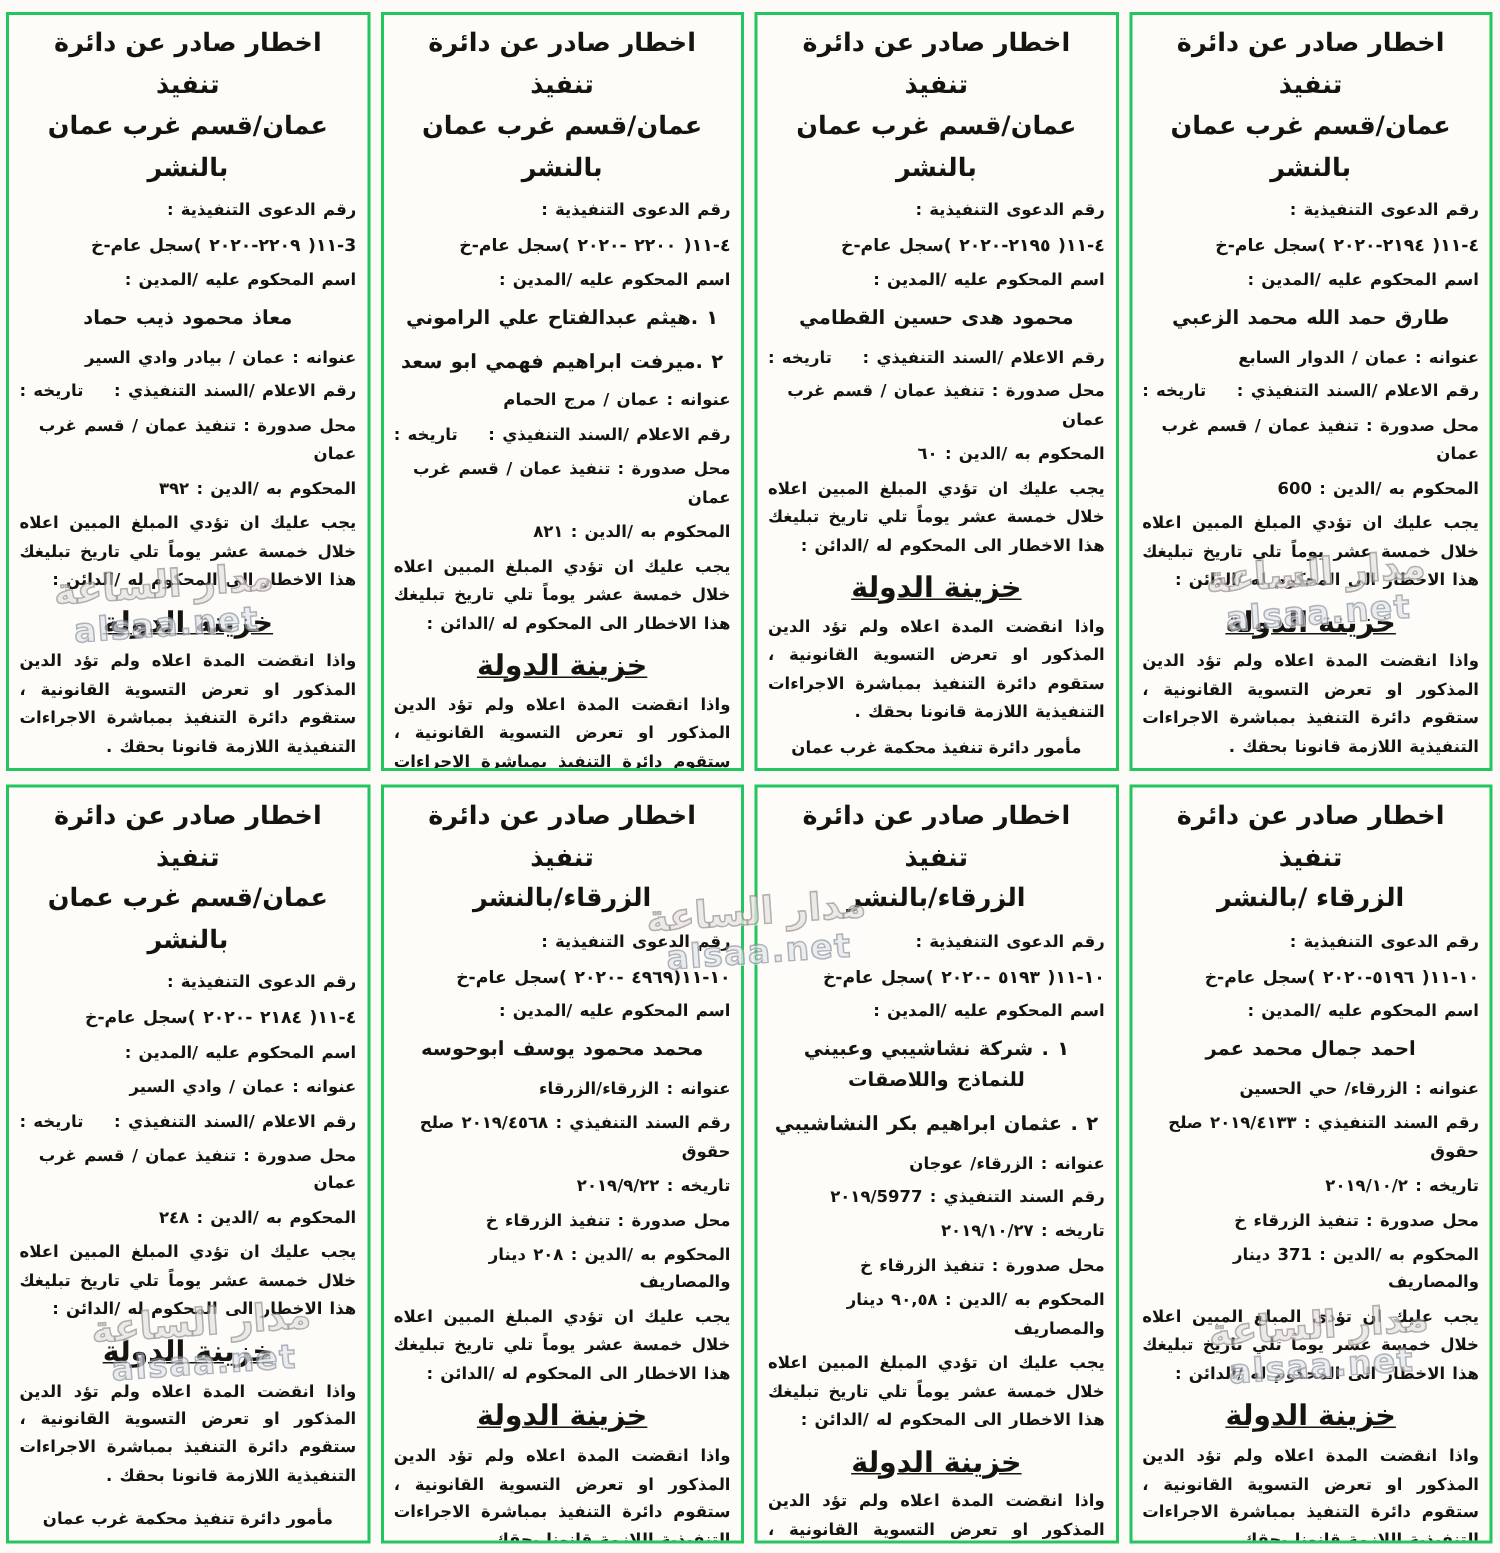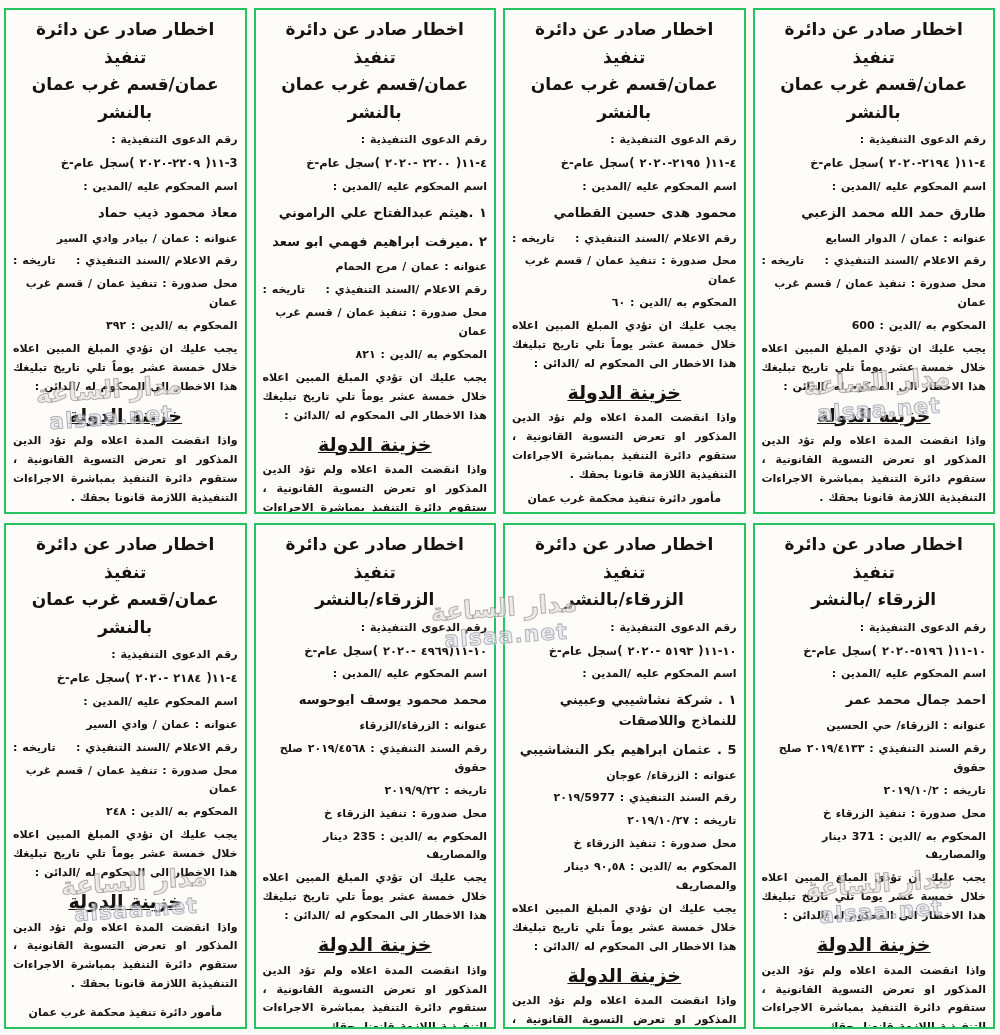--- a/index.html
+++ b/index.html
@@ -37,21 +37,21 @@
     margin:1px 0 3px 0;
   }
   .ln{
     font-size:11px;font-weight:bold;
     line-height:1.72;margin:2px 0;
     text-align:right;
     word-spacing:1px;
   }
   .num{font-size:11.5px;}
   .name{
-    text-align:right;font-size:13px;
+    text-align:center;font-size:13px;
     margin:4px 0;line-height:1.6;
   }
   .split{display:flex;justify-content:space-between;}
   .just{text-align:justify;text-justify:inter-word;}
   .treasury{
     text-align:center;font-size:19px;font-weight:bold;
     margin:3px 0 2px 0;line-height:1.4;text-decoration:underline;
   }
   .officer{
     text-align:center;font-size:11px;font-weight:bold;
@@ -184,21 +184,21 @@
       </article>
       <article class="notice">
         <div class="title">
           <div>اخطار صادر عن دائرة تنفيذ</div>
           <div>الزرقاء/بالنشر</div>
         </div>
         <div class="ln">رقم الدعوى التنفيذية :</div>
         <div class="ln num">١٠-١١( ٥١٩٣ -٢٠٢٠ )سجل عام-خ</div>
         <div class="ln">اسم المحكوم عليه /المدين :</div>
         <div class="ln name">١ . شركة نشاشيبي وعبيني للنماذج واللاصقات</div>
-        <div class="ln name">5 . عثمان ابراهيم بكر النشاشيبي</div>
+        <div class="ln name">٢ . عثمان ابراهيم بكر النشاشيبي</div>
         <div class="ln">عنوانه : الزرقاء/ عوجان</div>
         <div class="ln">رقم السند التنفيذي :  ٢٠١٩/5977</div>
         <div class="ln">تاريخه : ٢٠١٩/١٠/٢٧</div>
         <div class="ln">محل صدورة : تنفيذ الزرقاء خ</div>
         <div class="ln">المحكوم به /الدين :  ٩٠,٥٨ دينار والمصاريف</div>
         <div class="ln just">يجب عليك ان تؤدي المبلغ المبين اعلاه خلال خمسة عشر يوماً تلي تاريخ تبليغك هذا الاخطار الى المحكوم له /الدائن :</div>
         <div class="treasury">خزينة الدولة</div>
         <div class="ln just">واذا انقضت المدة اعلاه ولم تؤد الدين المذكور او تعرض التسوية القانونية ، ستقوم دائرة التنفيذ بمباشرة الاجراءات التنفيذية اللازمة قانونا بحقك</div>
       </article>
       <article class="notice">
@@ -207,21 +207,21 @@
           <div>الزرقاء/بالنشر</div>
         </div>
         <div class="ln">رقم الدعوى التنفيذية :</div>
         <div class="ln num">١٠-١١(٤٩٦٩ -٢٠٢٠ )سجل عام-خ</div>
         <div class="ln">اسم المحكوم عليه /المدين :</div>
         <div class="ln name">محمد محمود يوسف ابوحوسه</div>
         <div class="ln">عنوانه : الزرقاء/الزرقاء</div>
         <div class="ln">رقم السند التنفيذي :  ٢٠١٩/٤٥٦٨ صلح حقوق</div>
         <div class="ln">تاريخه : ٢٠١٩/٩/٢٢</div>
         <div class="ln">محل صدورة : تنفيذ الزرقاء خ</div>
-        <div class="ln">المحكوم به /الدين :  235 دينار والمصاريف</div>
+        <div class="ln">المحكوم به /الدين :  ٢٠٨ دينار والمصاريف</div>
         <div class="ln just">يجب عليك ان تؤدي المبلغ المبين اعلاه خلال خمسة عشر يوماً تلي تاريخ تبليغك هذا الاخطار الى المحكوم له /الدائن :</div>
         <div class="treasury">خزينة الدولة</div>
         <div class="ln just">واذا انقضت المدة اعلاه ولم تؤد الدين المذكور او تعرض التسوية القانونية ، ستقوم دائرة التنفيذ بمباشرة الاجراءات التنفيذية اللازمة قانونا بحقك</div>
       </article>
       <article class="notice">
         <div class="title">
           <div>اخطار صادر عن دائرة تنفيذ</div>
           <div>عمان/قسم غرب عمان بالنشر</div>
         </div>
         <div class="ln">رقم الدعوى التنفيذية :</div>

